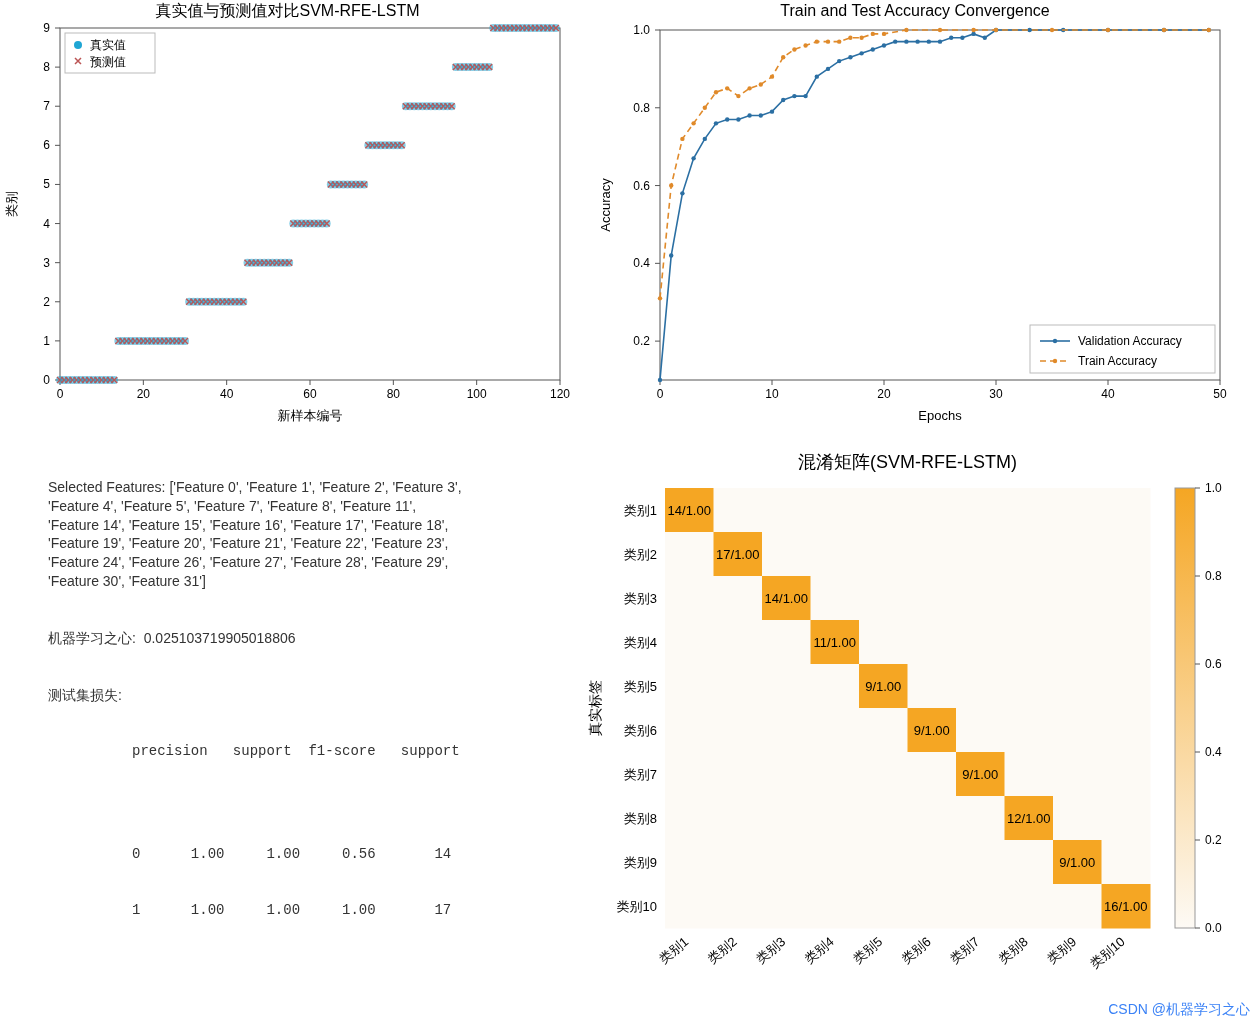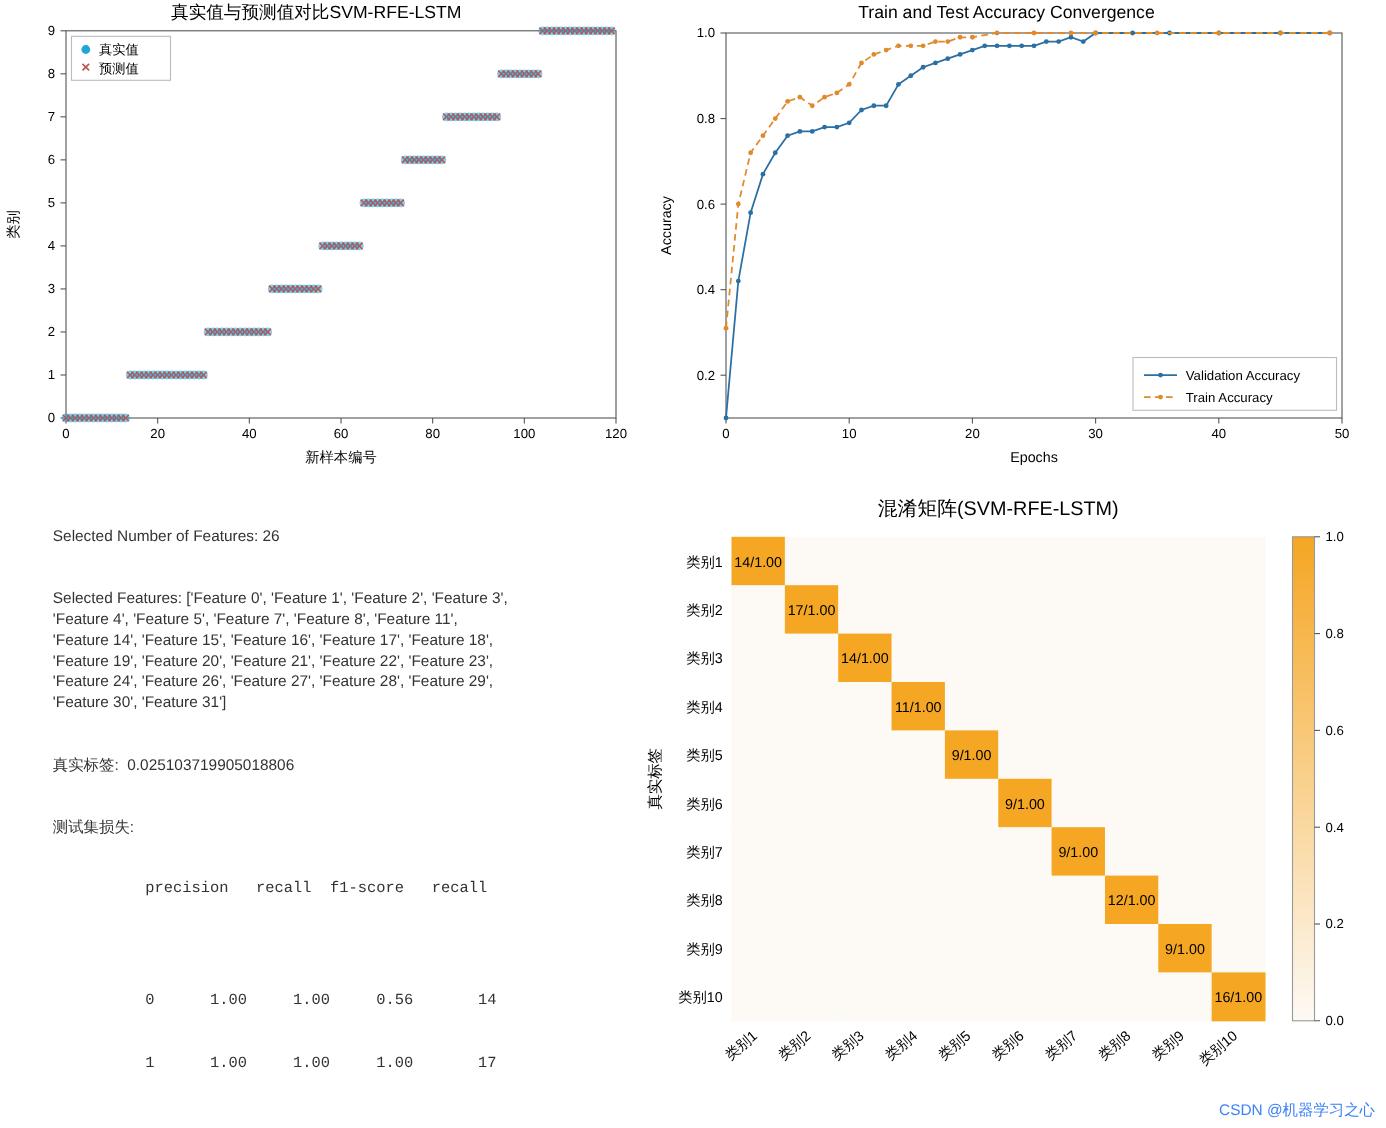--- a/index.html
+++ b/index.html
@@ -405,30 +405,29 @@
         <line x1="450" x2="480" y1="341" y2="341" stroke="#2b6fa3" stroke-width="1.6" stroke-dasharray="none"></line>
         <circle cx="465" cy="341" r="2.2" fill="#2b6fa3"></circle>
         <text x="488" y="345" font-size="12" font-family="serif">Validation Accuracy</text>
         <line x1="450" x2="480" y1="361" y2="361" stroke="#e08a2a" stroke-width="1.6" stroke-dasharray="6 4"></line>
         <circle cx="465" cy="361" r="2.2" fill="#e08a2a"></circle>
         <text x="488" y="365" font-size="12" font-family="serif">Train Accuracy</text>
       </svg>
   </div>
 
   <div class="panel report" style="left:48px;top:440px;width:540px">
-    <div>Selected Number of Features: 26</div>
     <div>Selected Features: ['Feature 0', 'Feature 1', 'Feature 2', 'Feature 3',
 'Feature 4', 'Feature 5', 'Feature 7', 'Feature 8', 'Feature 11',
 'Feature 14', 'Feature 15', 'Feature 16', 'Feature 17', 'Feature 18',
 'Feature 19', 'Feature 20', 'Feature 21', 'Feature 22', 'Feature 23',
 'Feature 24', 'Feature 26', 'Feature 27', 'Feature 28', 'Feature 29',
 'Feature 30', 'Feature 31']</div>
-    <div>真实标签:  0.025103719905018806</div>
+    <div>机器学习之心:  0.025103719905018806</div>
     <div>测试集损失:</div>
-    <div class="mono">          precision   recall  f1-score   recall</div>
+    <div class="mono">          precision   support  f1-score   support</div>
     <div style="height:8px"></div>
     <div class="mono">          0      1.00     1.00     0.56       14</div>
     <div class="mono">          1      1.00     1.00     1.00       17</div>
     
     
     
     
     
     
     

